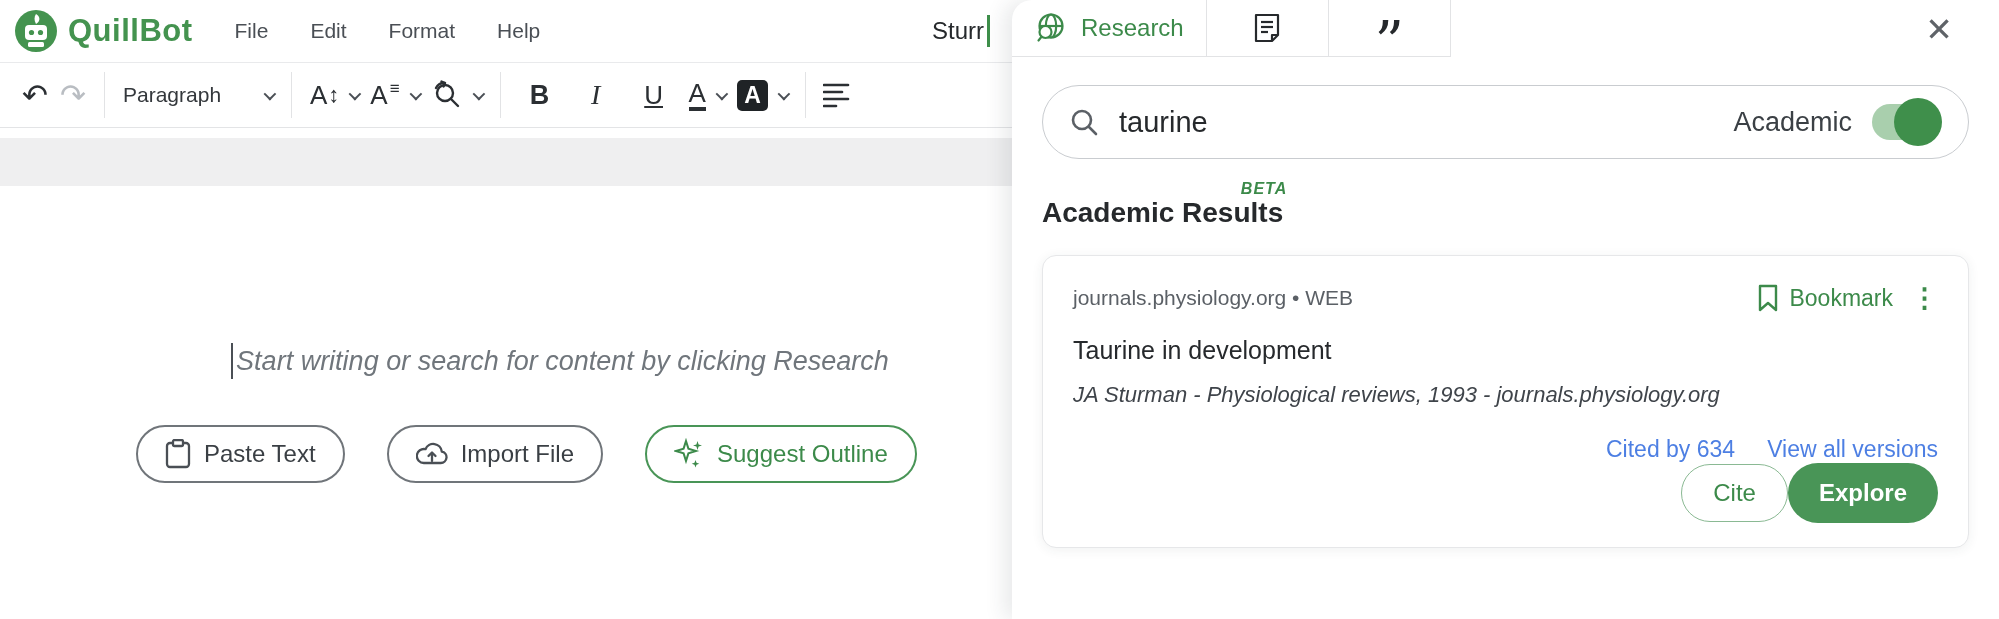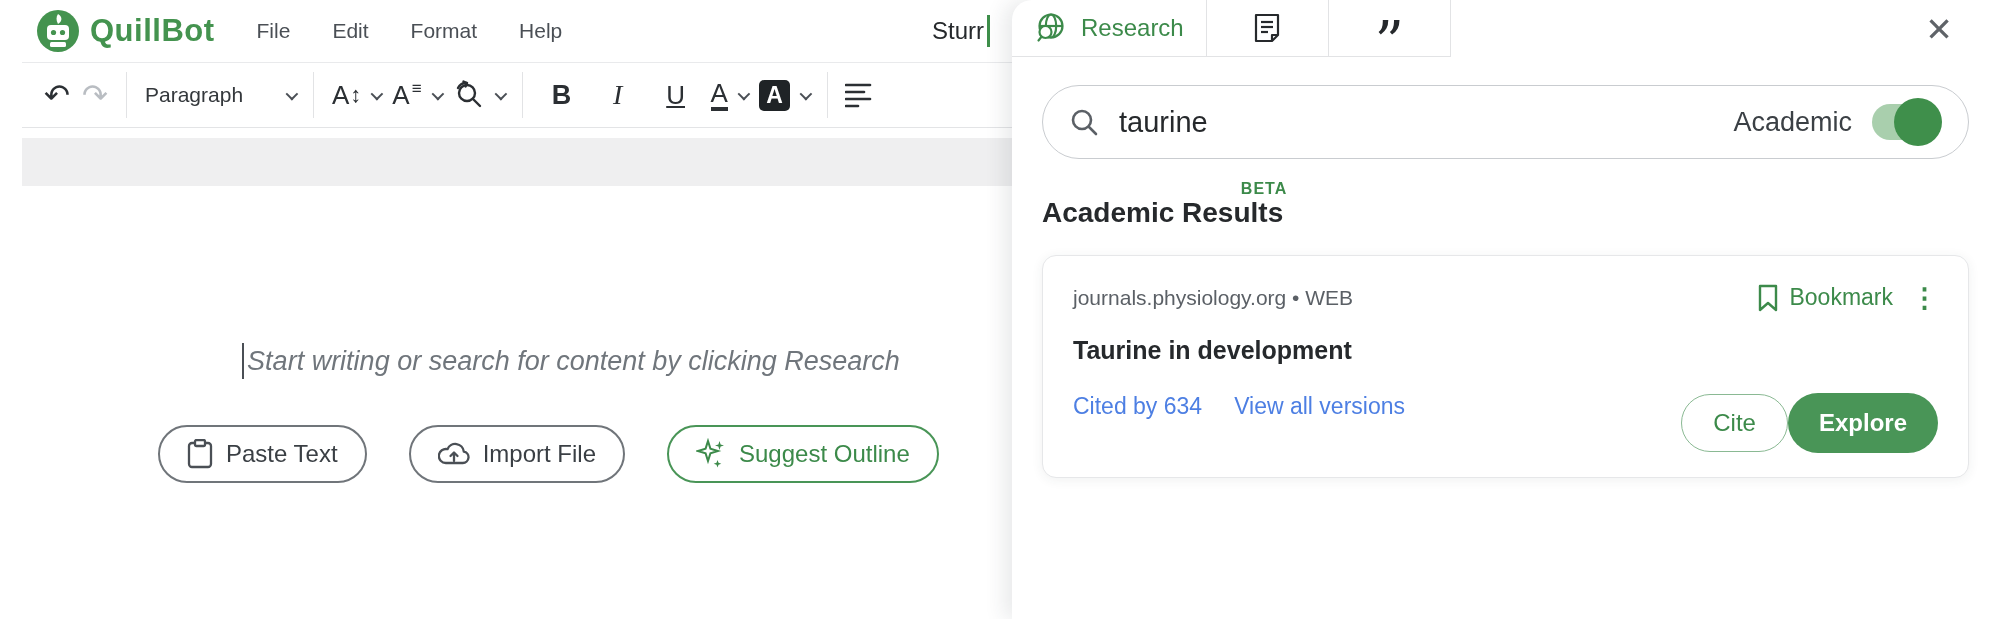--- a/index.html
+++ b/index.html
@@ -4,21 +4,21 @@
 <style>
   * { margin:0; padding:0; box-sizing:border-box; }
   html,body { overflow:hidden; }
   body {
     width:1999px; height:619px; background:#fff;
     font-family:"Liberation Sans", sans-serif; color:#2b2f33;
   }
   .app { position:relative; width:1999px; height:619px; background:#fff; }
 
   
-  .editor { position:absolute; left:0; top:0; bottom:0; width:1012px;padding-left:22px; }
+  .editor { position:absolute; left:0; top:0; bottom:0; width:1012px; }
 
   .menubar { height:62px; display:flex; align-items:center; padding-left:14px; }
   .logo-badge { width:44px; height:44px; flex:0 0 auto; }
   .brand { font-size:31px; font-weight:700; color:#44934f; margin-left:10px; letter-spacing:0.5px; }
   .menu-item { margin-left:42px; font-size:21px; color:#4a4f55; cursor:default; }
   .doc-title { margin-left:auto; display:flex; align-items:center; padding-right:22px; font-size:24px; color:#26292c; }
   .caret-green { width:3px; height:32px; background:#3f8f4b; margin-left:3px; }
 
   .toolbar {
     height:66px; border-top:1px solid #e9eaec; border-bottom:1px solid #e3e4e6;
@@ -73,35 +73,35 @@
     margin-top:28px; height:74px; border:1.5px solid #c9ccd0; border-radius:37px;
     display:flex; align-items:center; padding:0 16px 0 26px; background:#fff;
   }
   .search-input { flex:1; border:none; outline:none; margin-left:20px; font-size:29px; color:#26292c; background:transparent; font-family:"Liberation Sans", sans-serif; }
   .toggle-label { font-size:27px; color:#3b4045; margin-right:20px; }
   .toggle { width:66px; height:36px; border-radius:18px; background:#a9cfad; position:relative; margin-right:14px; cursor:pointer; flex:0 0 auto; }
   .toggle-knob { position:absolute; right:-4px; top:-6px; width:48px; height:48px; border-radius:50%; background:#3f8f4b; }
 
   .results-head { margin-top:38px; position:relative; display:inline-block; }
   .results-heading { font-size:28px; font-weight:700; color:#26292c; }
-  .beta-badge { position:absolute; top:-17px; right:-4px; font-size:16px; font-weight:700; color:#3c8a4a; letter-spacing:1px; }
+  .beta-badge { position:absolute; top:-17px; right:-4px; font-size:16px; font-weight:700; color:#3c8a4a; letter-spacing:1px;font-style:italic; }
 
   .card {
     margin-top:26px; border:1px solid #e6e7e9; border-radius:14px; background:#fff;
     box-shadow:0 2px 12px rgba(40,50,60,0.07); padding:28px 30px 24px;
   }
   .card-head { display:flex; justify-content:space-between; align-items:center; }
   .card-source { font-size:21px; color:#5b6066; }
   .card-head-right { display:flex; align-items:center; gap:18px; }
-  .bookmark-btn { display:flex; align-items:flex-start; gap:10px; color:#3c8a4a; font-size:23px; cursor:pointer; }
+  .bookmark-btn { display:flex; align-items:center; gap:10px; color:#3c8a4a; font-size:23px; cursor:pointer; }
   .dots-btn { color:#3c8a4a; font-size:27px; font-weight:700; cursor:pointer; line-height:1; }
-  .card-title { margin-top:24px; font-size:25px; font-weight:700; color:#26292c; }
+  .card-title { margin-top:24px; font-size:25px; font-weight:400; color:#26292c; }
   .card-meta { margin-top:17px; font-size:22px; font-style:italic; color:#3f444a; }
   .card-snippet { margin-top:23px; font-size:24px; line-height:38px; color:#33373c; max-width:910px; }
-  .card-foot { margin-top:28px; display:flex; align-items:flex-start; }
+  .card-foot { margin-top:28px; display:flex; align-items:flex-end;flex-direction:column; }
   .foot-links { display:flex; gap:32px; }
   .foot-link { font-size:23px; color:#4d7fe3; cursor:pointer; }
   .foot-btns { margin-left:auto; display:flex; align-items:center; gap:0; }
   .cite-btn {
     height:58px; padding:0 31px; border:1.5px solid #8ab993; border-radius:29px;
     background:#fff; color:#3c8a4a; font-size:24px; cursor:pointer; font-family:"Liberation Sans", sans-serif;
   }
   .explore-btn {
     height:60px; padding:0 31px; border:none; border-radius:30px;
     background:#499557; color:#fff; font-size:24px; font-weight:600; cursor:pointer; font-family:"Liberation Sans", sans-serif;
@@ -297,20 +297,21 @@
                 <svg width="22" height="28" viewBox="0 0 22 28" fill="none" stroke="#3c8a4a" stroke-width="2.4" stroke-linejoin="round">
                   <path d="M3 2 h16 v24 l-8 -7 l-8 7 z"></path>
                 </svg>
               </span>
               <span>Bookmark</span>
             </span>
             <span class="dots-btn">⋮</span>
           </span>
         </div>
         <div class="card-title">Taurine in development</div>
+        <div class="card-meta">JA Sturman - Physiological reviews, 1993 - journals.physiology.org</div>
         <div class="card-foot">
           <span class="foot-links">
             <span class="foot-link">Cited by 634</span>
             <span class="foot-link">View all versions</span>
           </span>
           <span class="foot-btns">
             <button class="cite-btn">Cite</button>
             <button class="explore-btn">Explore</button>
           </span>
         </div>

